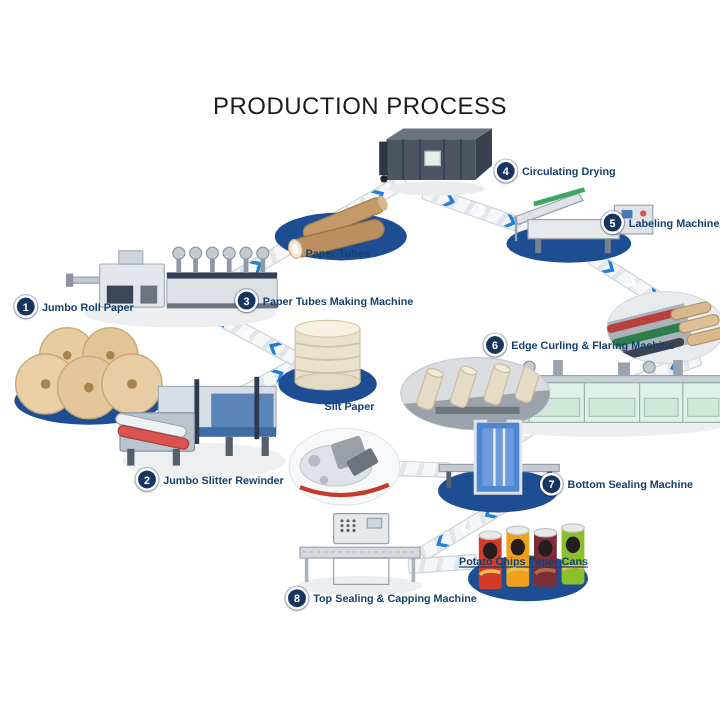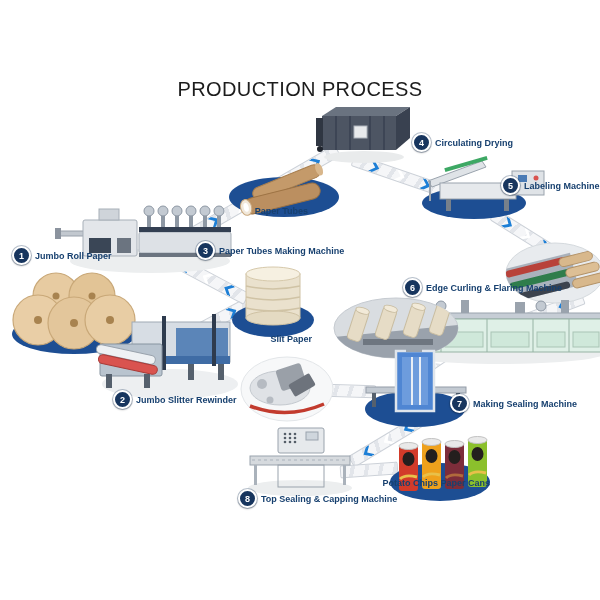--- a/index.html
+++ b/index.html
@@ -373,30 +373,30 @@
   <div class="step-label" style="left:501px;top:176px;">
     <span class="badge">5</span>
     <span>Labeling Machine</span>
   </div>
   <div class="step-label" style="left:403px;top:278px;">
     <span class="badge">6</span>
     <span>Edge Curling &amp; Flaring Machine</span>
   </div>
   <div class="step-label" style="left:450px;top:394px;">
     <span class="badge">7</span>
-    <span>Making Sealing Machine</span>
+    <span>Bottom Sealing Machine</span>
   </div>
   <div class="step-label" style="left:238px;top:489px;">
     <span class="badge">8</span>
     <span>Top Sealing &amp; Capping Machine</span>
   </div>
 
   <div class="prod-label" style="left:228px;top:206px;width:80px;">
     <span>Paper Tubes</span>
   </div>
   <div class="prod-label" style="left:242px;top:334px;width:70px;">
     <span>Slit Paper</span>
   </div>
-  <div class="prod-label" style="left:378px;top:478px;width:112px;">
+  <div class="prod-label" style="left:378px;top:463px;width:112px;text-decoration:underline;">
     <span>Potato Chips Paper Cans</span>
   </div>
 
 </div>
 
 </body></html>

